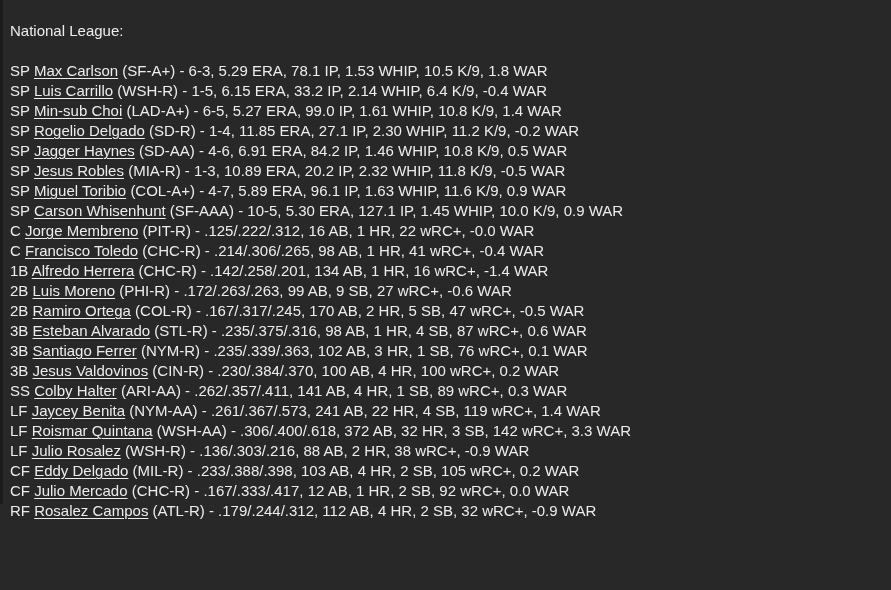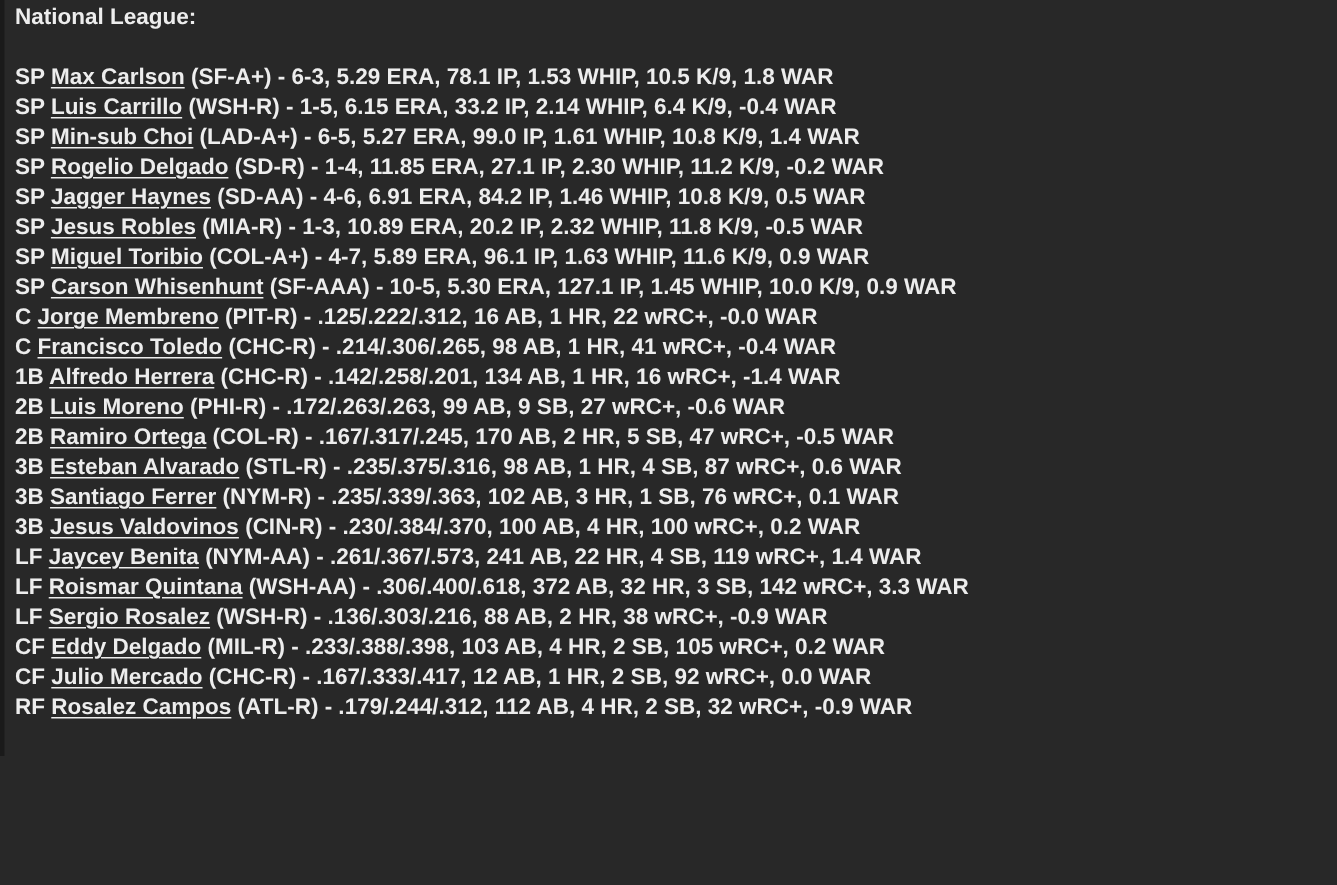--- a/index.html
+++ b/index.html
@@ -12,22 +12,21 @@
   body{
     background:var(--bg);
     font-family:"Liberation Sans","DejaVu Sans",sans-serif;
     overflow:hidden;
   }
   .screen{
     width:891px;
     height:504px;
     background:var(--bg);
     border-left:3px solid var(--edge);
-    padding:2px 8px 0 7px;
-    font-weight:bold;
+    padding:21px 8px 0 7px;
   }
   .content{
     color:var(--text);
     font-size:15px;
     line-height:20px;
     white-space:nowrap;
   }
   .title{
     margin-bottom:20px; 
   }
@@ -76,27 +75,28 @@
 <div class="row"><span class="pos">2B</span> <a class="player-link">Luis Moreno</a> <span class="stats">(PHI-R) - .172/.263/.263, 99 AB, 9 SB, 27 wRC+, -0.6 WAR</span></div>
 
 <div class="row"><span class="pos">2B</span> <a class="player-link">Ramiro Ortega</a> <span class="stats">(COL-R) - .167/.317/.245, 170 AB, 2 HR, 5 SB, 47 wRC+, -0.5 WAR</span></div>
 
 <div class="row"><span class="pos">3B</span> <a class="player-link">Esteban Alvarado</a> <span class="stats">(STL-R) - .235/.375/.316, 98 AB, 1 HR, 4 SB, 87 wRC+, 0.6 WAR</span></div>
 
 <div class="row"><span class="pos">3B</span> <a class="player-link">Santiago Ferrer</a> <span class="stats">(NYM-R) - .235/.339/.363, 102 AB, 3 HR, 1 SB, 76 wRC+, 0.1 WAR</span></div>
 
 <div class="row"><span class="pos">3B</span> <a class="player-link">Jesus Valdovinos</a> <span class="stats">(CIN-R) - .230/.384/.370, 100 AB, 4 HR, 100 wRC+, 0.2 WAR</span></div>
 
+<div class="row"><span class="pos">SS</span> <a class="player-link">Colby Halter</a> <span class="stats">(ARI-AA) - .262/.357/.411, 141 AB, 4 HR, 1 SB, 89 wRC+, 0.3 WAR</span></div>
 
 <div class="row"><span class="pos">LF</span> <a class="player-link">Jaycey Benita</a> <span class="stats">(NYM-AA) - .261/.367/.573, 241 AB, 22 HR, 4 SB, 119 wRC+, 1.4 WAR</span></div>
 
 
 <div class="row"><span class="pos">LF</span> <a class="player-link">Roismar Quintana</a> <span class="stats">(WSH-AA) - .306/.400/.618, 372 AB, 32 HR, 3 SB, 142 wRC+, 3.3 WAR</span></div>
 
-<div class="row"><span class="pos">LF</span> <a class="player-link">Sergio Rosalez</a> <span class="stats">(WSH-R) - .136/.303/.216, 88 AB, 2 HR, 38 wRC+, -0.9 WAR</span></div>
+<div class="row"><span class="pos">LF</span> <a class="player-link">Julio Rosalez</a> <span class="stats">(WSH-R) - .136/.303/.216, 88 AB, 2 HR, 38 wRC+, -0.9 WAR</span></div>
 
 <div class="row"><span class="pos">CF</span> <a class="player-link">Eddy Delgado</a> <span class="stats">(MIL-R) - .233/.388/.398, 103 AB, 4 HR, 2 SB, 105 wRC+, 0.2 WAR</span></div>
 
 <div class="row"><span class="pos">CF</span> <a class="player-link">Julio Mercado</a> <span class="stats">(CHC-R) - .167/.333/.417, 12 AB, 1 HR, 2 SB, 92 wRC+, 0.0 WAR</span></div>
 
 <div class="row"><span class="pos">RF</span> <a class="player-link">Rosalez Campos</a> <span class="stats">(ATL-R) - .179/.244/.312, 112 AB, 4 HR, 2 SB, 32 wRC+, -0.9 WAR</span></div>
 </div>
   </div>
 </div>
 

